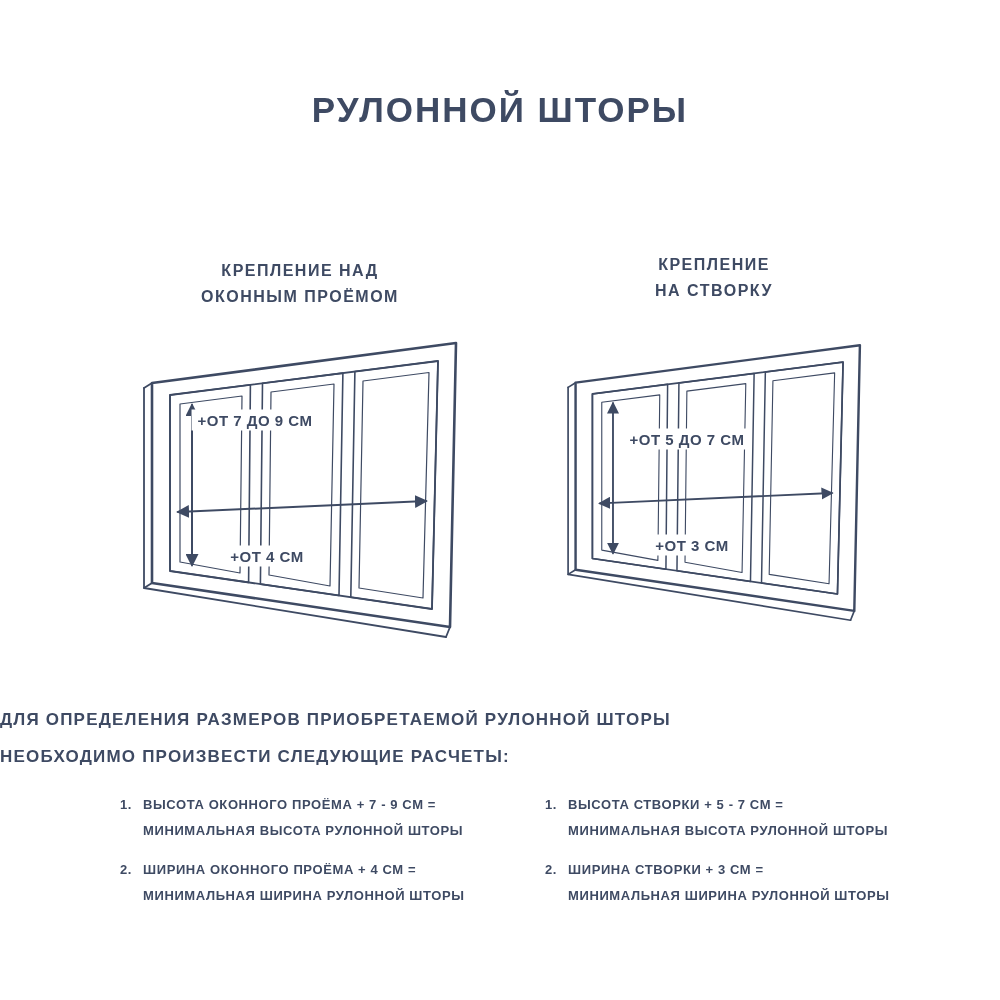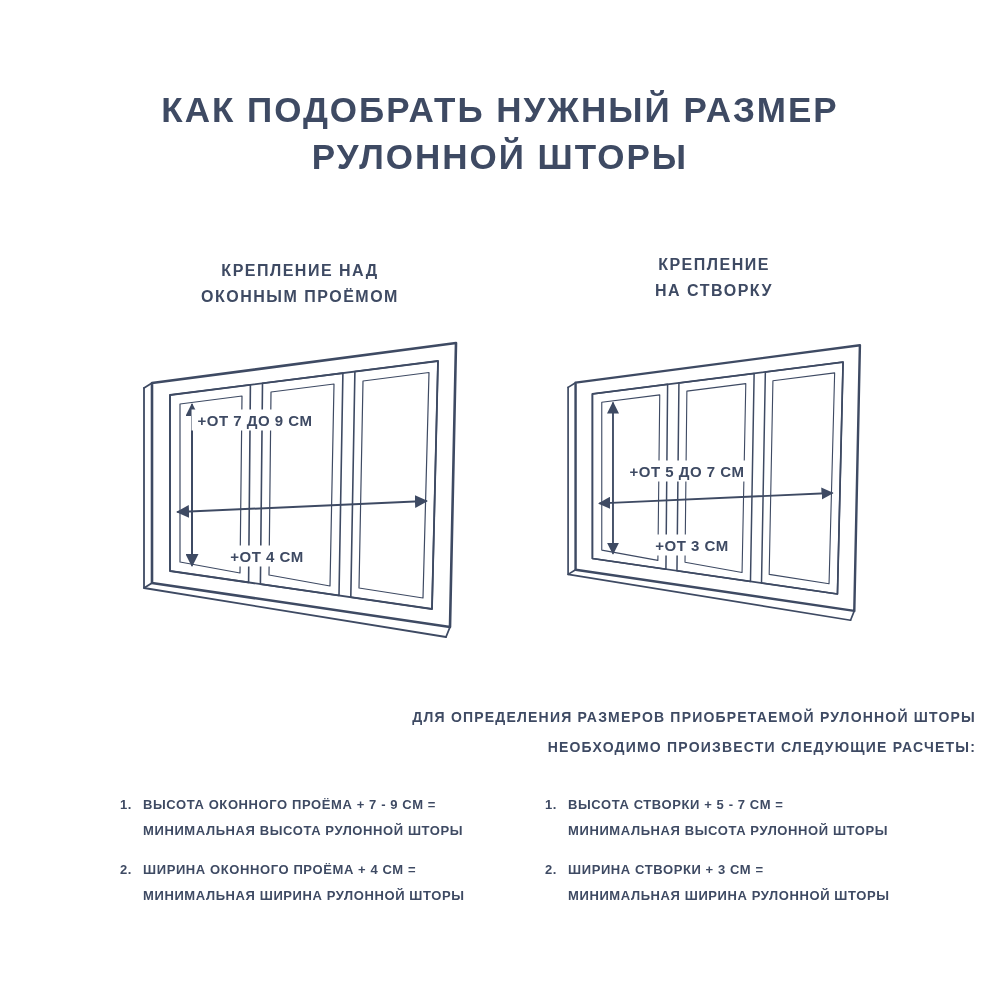--- a/index.html
+++ b/index.html
@@ -32,26 +32,26 @@
   svg { color:var(--ink,#3e4a63); display:block; }
 
   .dim-label {
     position:absolute; transform:translate(-50%,-50%);
     background:var(--background,#ffffff);
     padding:2px 6px; font-size:15px; font-weight:800;
     letter-spacing:0.5px; white-space:nowrap;
   }
   .win-wrap .height-label { left:125px; top:90px; }
   .win-wrap .width-label  { left:137px; top:226px; }
-  .win-wrap.right .height-label { left:132px; top:106px;margin-top:32px; }
+  .win-wrap.right .height-label { left:132px; top:106px; }
   .win-wrap.right .width-label  { left:137px; top:212px; }
 
   .note {
     position:absolute; top:702px; left:0; width:976px;
-    text-align:right; font-size:14px; font-weight:800;
+    text-align:left; font-size:17px; font-weight:800;
     letter-spacing:1.2px; line-height:2.15;
   }
 
   .calc-list { position:absolute; top:792px; }
   .calc-list.left  { left:120px; width:360px; }
   .calc-list.right { left:545px; width:360px; }
   .calc-item {
     display:flex; gap:11px; margin-bottom:13px;
     font-size:13px; font-weight:800; letter-spacing:0.6px; line-height:2.0;
   }
@@ -90,21 +90,20 @@
 
         <line x1="48" y1="181" x2="296" y2="170" stroke-width="2" marker-start="url(#arrhead)" marker-end="url(#arrhead)"></line>
       </g>
     </symbol>
   </defs>
 </svg>
 
 <div class="page">
 
   <div class="title">
-    <div>КАК ПОДОБРАТЬ НУЖНЫЙ РАЗМЕР</div>
     <div>РУЛОННОЙ ШТОРЫ</div>
   </div>
 
   <div class="subtitle left">
     <div>КРЕПЛЕНИЕ НАД</div>
     <div>ОКОННЫМ ПРОЁМОМ</div>
   </div>
 
   <div class="subtitle right">
     <div>КРЕПЛЕНИЕ</div>

